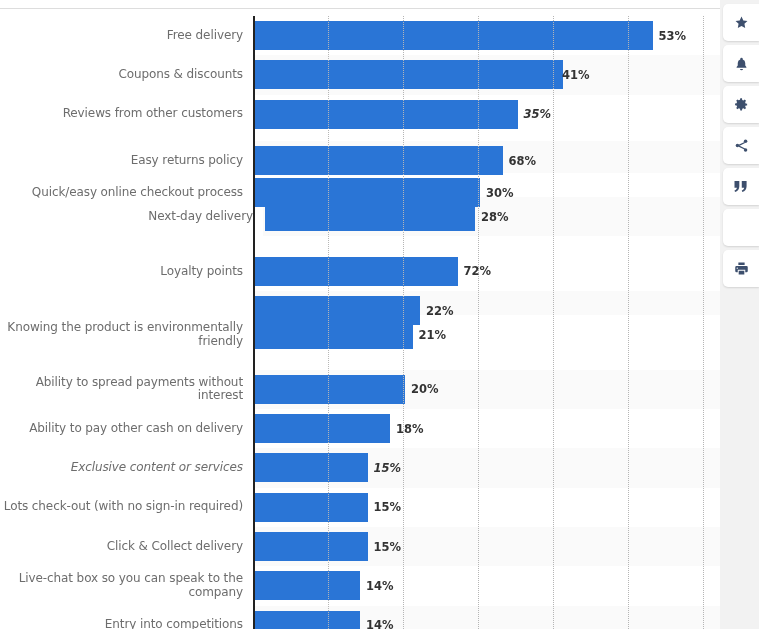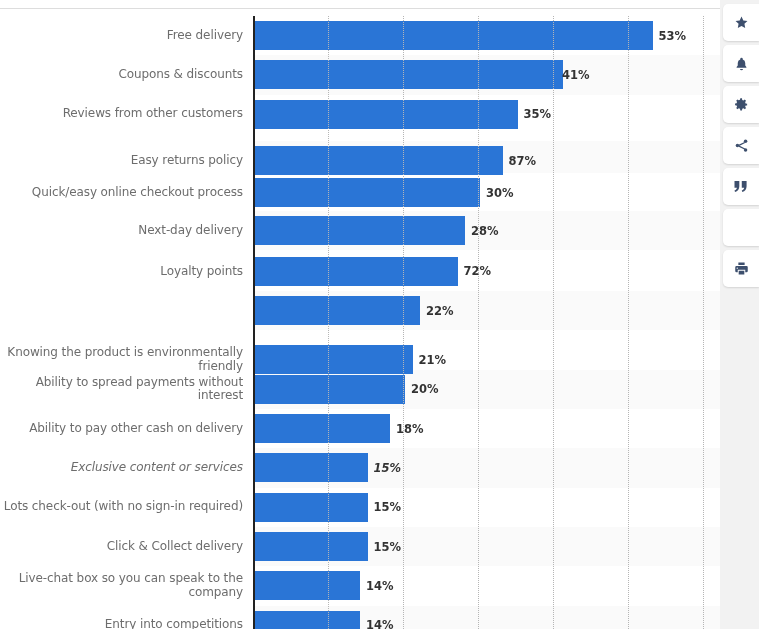--- a/index.html
+++ b/index.html
@@ -185,52 +185,52 @@
           <div class="row even" style="top: 46.3px;">
             <div class="band"></div>
             <div class="cat-label">Coupons &amp; discounts</div>
             <div class="bar" style="width: 307.5px; background: rgb(42, 117, 214);"></div>
             <div class="bar-value" style="left: 562px;">41%</div>
           </div>
           <div class="row odd" style="top: 85.6px;">
             <div class="band"></div>
             <div class="cat-label">Reviews from other customers</div>
             <div class="bar" style="width: 262.5px; background: rgb(42, 117, 214);"></div>
-            <div class="bar-value" style="left: 523.5px;">35%</div>
+            <div class="bar-value" style="left: 523.5px; font-style: italic;">35%</div>
           </div>
           <div class="row even" style="top: 132px;">
             <div class="band"></div>
             <div class="cat-label">Easy returns policy</div>
             <div class="bar" style="width: 247.5px; background: rgb(42, 117, 214);"></div>
-            <div class="bar-value" style="left: 508.5px;">87%</div>
+            <div class="bar-value" style="left: 508.5px;">68%</div>
           </div>
           <div class="row odd" style="top: 164.2px;">
             <div class="band"></div>
             <div class="cat-label">Quick/easy online checkout process</div>
             <div class="bar" style="width: 225px; background: rgb(42, 117, 214);"></div>
             <div class="bar-value" style="left: 486px;">30%</div>
           </div>
-          <div class="row even" style="top: 202px;">
+          <div class="row even" style="top: 188px; margin-left: 10px;">
             <div class="band"></div>
             <div class="cat-label">Next-day delivery</div>
             <div class="bar" style="width: 210px; background: rgb(42, 117, 214);"></div>
             <div class="bar-value" style="left: 471px;">28%</div>
           </div>
           <div class="row odd" style="top: 242.8px;">
             <div class="band"></div>
             <div class="cat-label">Loyalty points</div>
             <div class="bar" style="width: 202.5px; background: rgb(42, 117, 214);"></div>
             <div class="bar-value" style="left: 463.5px;">72%</div>
           </div>
           <div class="row even" style="top: 282.1px;">
             <div class="band"></div>
             <div class="bar" style="width: 165px; background: rgb(42, 117, 214);"></div>
             <div class="bar-value" style="left: 426px;">22%</div>
           </div>
-          <div class="row odd" style="top: 331px;">
+          <div class="row odd" style="top: 306px;">
             <div class="band"></div>
             <div class="cat-label">Knowing the product is environmentally friendly</div>
             <div class="bar" style="width: 157.5px; background: rgb(42, 117, 214);"></div>
             <div class="bar-value" style="left: 418.5px;">21%</div>
           </div>
           <div class="row even" style="top: 360.7px;">
             <div class="band"></div>
             <div class="cat-label">Ability to spread payments without interest</div>
             <div class="bar" style="width: 150px; background: rgb(42, 117, 214);"></div>
             <div class="bar-value" style="left: 411px;">20%</div>

